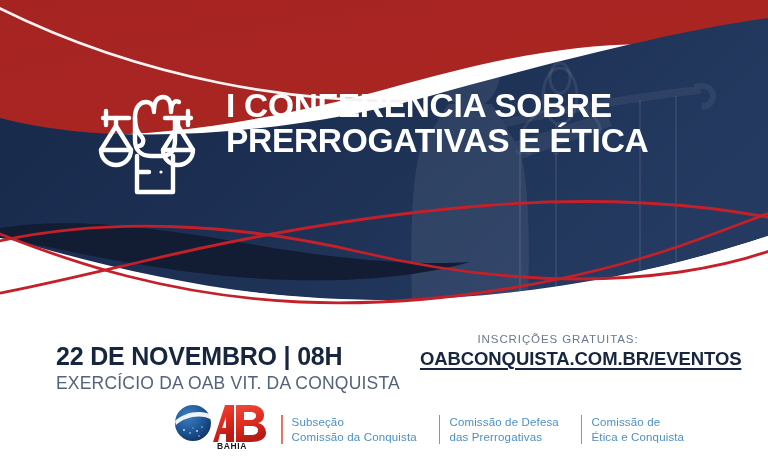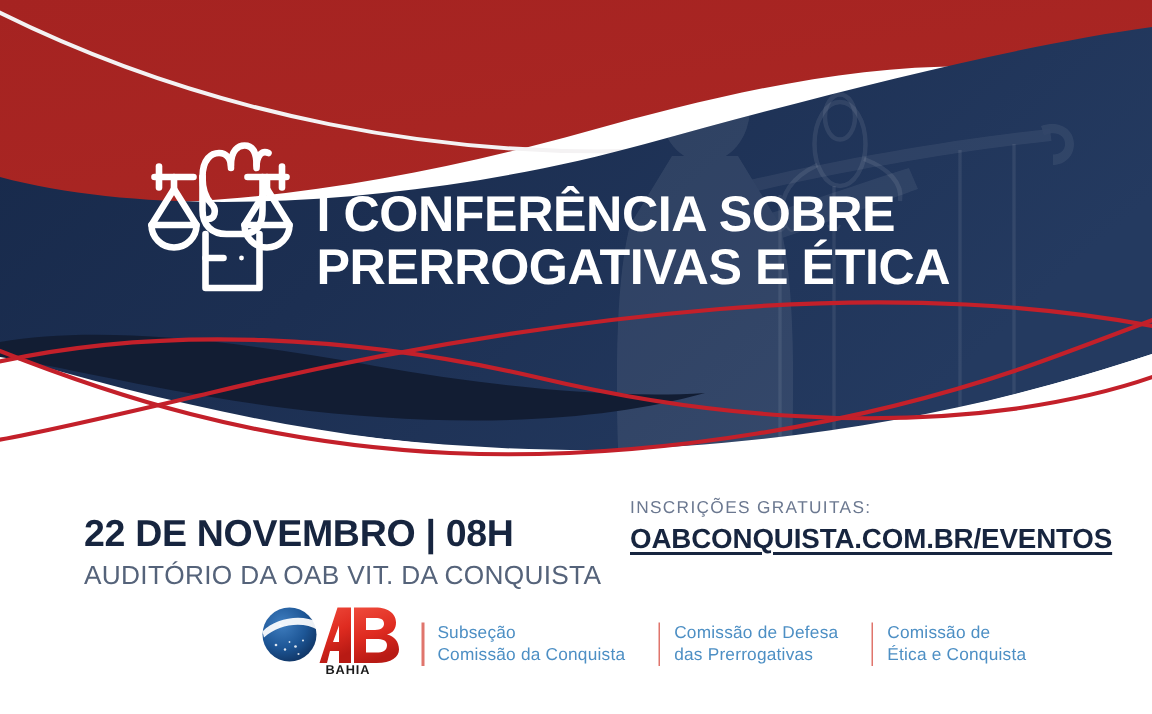--- a/index.html
+++ b/index.html
@@ -21,22 +21,22 @@
   #bg-art{
     position:absolute;left:0;top:0;width:768px;height:476px;
     display:block;
   }
 
   
   #title-block{
     position:absolute;
     left:95px;top:86px;
     display:flex;
-    align-items:flex-end;
-    gap:12px;
+    align-items:flex-start;
+    gap:27px;
     z-index:5;
   }
   #scales-icon{
     width:104px;height:108px;
     flex:0 0 auto;
     margin-top:2px;
   }
   #title-text{
     display:block;
     padding-top:2px;
@@ -82,21 +82,21 @@
     letter-spacing:0.2px;
     white-space:nowrap;
     line-height:22px;
     padding-top:2px;
   }
 
   
   #register-block{
     position:absolute;
     left:420px;top:332px;
-    text-align:left;
+    text-align:center;
     width:276px;
     z-index:6;
   }
   #register-label{
     font-size:11.5px;
     color:#6b7890;
     letter-spacing:0.9px;
     line-height:15px;
     white-space:nowrap;
   }
@@ -305,21 +305,21 @@
     </svg>
 
     <div id="title-text">
       <div class="t-line1">I CONFERÊNCIA SOBRE</div>
       <div class="t-line2">PRERROGATIVAS E ÉTICA</div>
     </div>
   </div>
 
   <div id="date-block">
     <div id="date-line">22 DE NOVEMBRO | 08H</div>
-    <div id="venue-line">AUDITÓRIO DA OAB VIT. DA CONQUISTA</div>
+    <div id="venue-line">EXERCÍCIO DA OAB VIT. DA CONQUISTA</div>
   </div>
 
   <div id="register-block">
     <div id="register-label">INSCRIÇÕES GRATUITAS:</div>
     <a id="register-url" href="#">OABCONQUISTA.COM.BR/EVENTOS</a>
   </div>
 
   <div id="footer">
 
     <div id="oab-logo-wrap">

